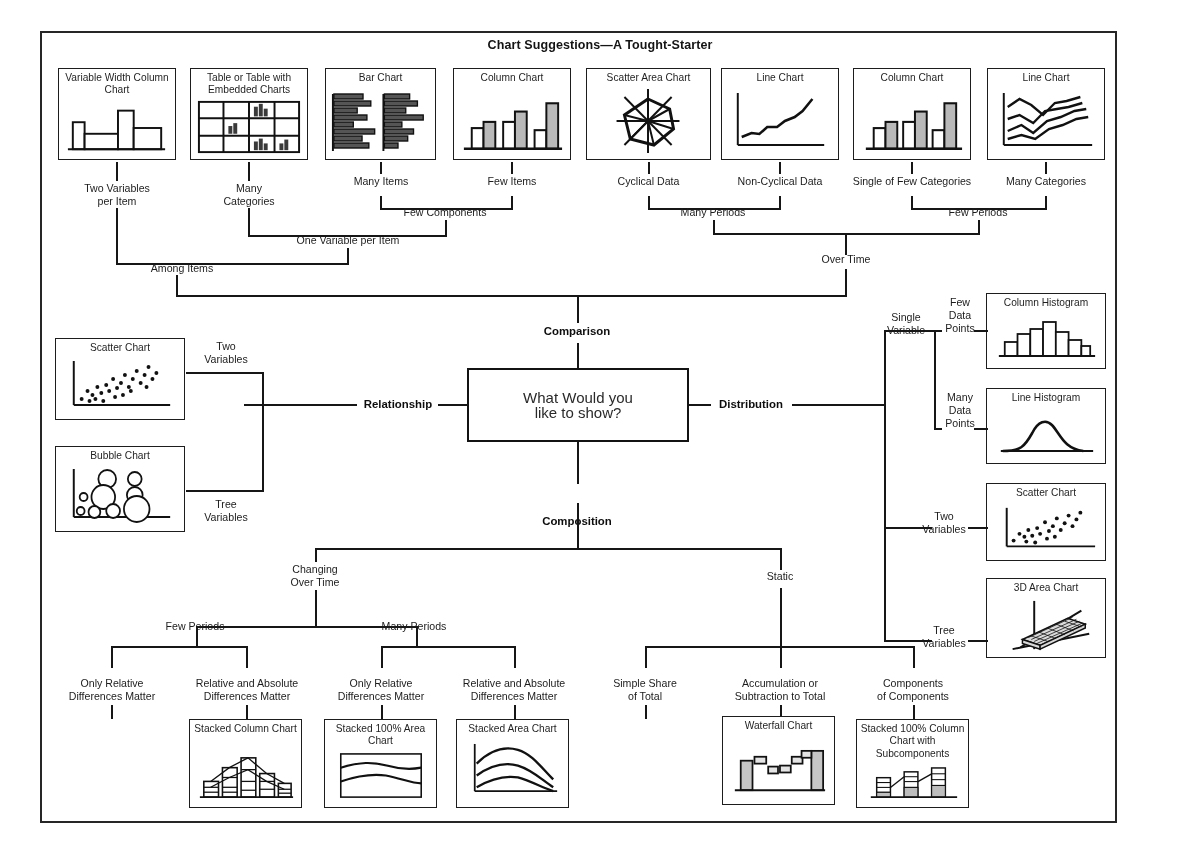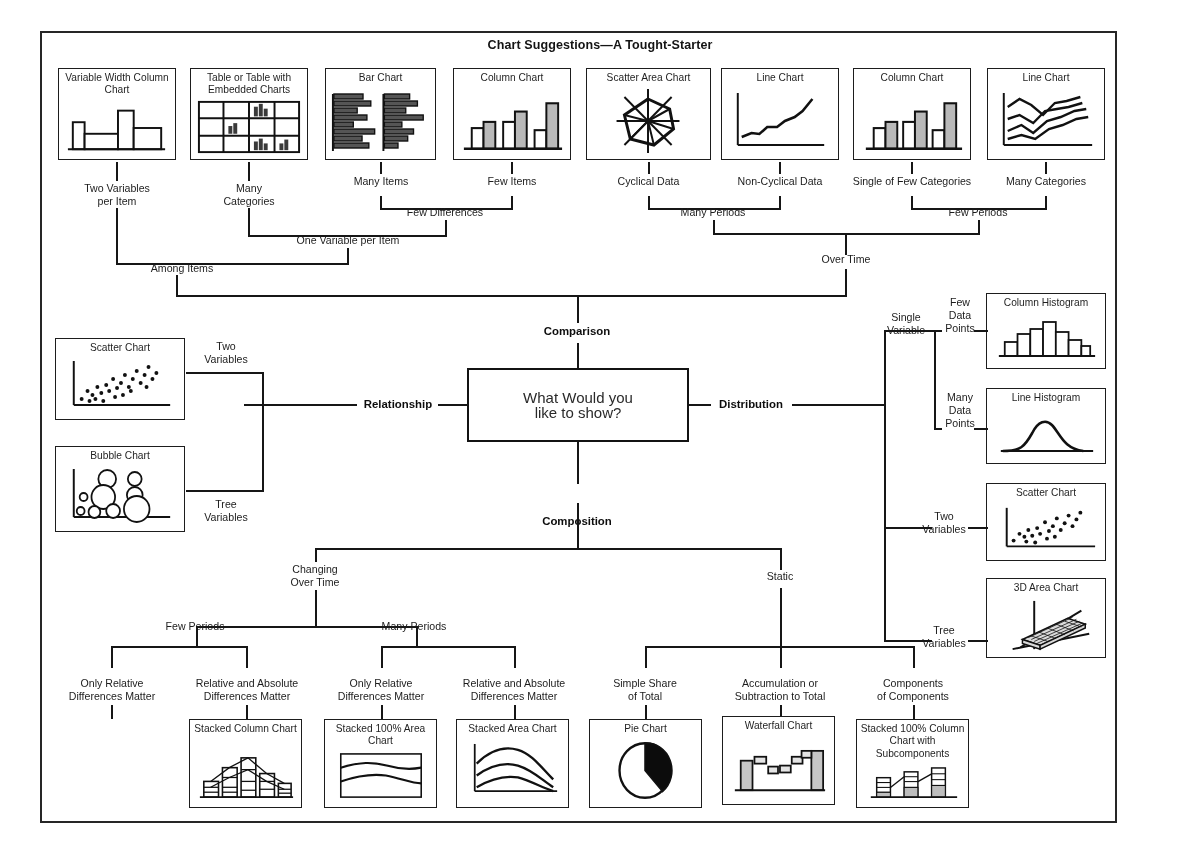--- a/index.html
+++ b/index.html
@@ -217,21 +217,21 @@
   <div class="ln vl" style="left:380px;top:162px;height:12px;"></div>
   <div class="ln vl" style="left:511px;top:162px;height:12px;"></div>
   <div class="ln vl" style="left:648px;top:162px;height:12px;"></div>
   <div class="ln vl" style="left:779px;top:162px;height:12px;"></div>
   <div class="ln vl" style="left:911px;top:162px;height:12px;"></div>
   <div class="ln vl" style="left:1045px;top:162px;height:12px;"></div>
 
   <div class="ln vl" style="left:380px;top:196px;height:14px;"></div>
   <div class="ln vl" style="left:511px;top:196px;height:14px;"></div>
   <div class="ln hl" style="left:380px;top:208px;width:133px;"></div>
-  <div class="lab" style="left:385px;top:206px;width:120px;">Few Differences</div>
+  <div class="lab" style="left:385px;top:206px;width:120px;">Few Components</div>
   <div class="ln vl" style="left:445px;top:220px;height:17px;"></div>
 
   <div class="ln vl" style="left:248px;top:208px;height:29px;"></div>
   <div class="ln hl" style="left:248px;top:235px;width:199px;"></div>
   <div class="lab" style="left:248px;top:234px;width:200px;">One Variable per Item</div>
   <div class="ln vl" style="left:347px;top:248px;height:17px;"></div>
 
   <div class="ln vl" style="left:116px;top:208px;height:57px;"></div>
   <div class="ln hl" style="left:116px;top:263px;width:233px;"></div>
   <div class="lab" style="left:122px;top:262px;width:120px;">Among Items</div>
@@ -567,29 +567,20 @@
         <line x1="14" y1="50" x2="98" y2="50" stroke="#111" stroke-width="1.8"></line>
         <g fill="none" stroke="#111" stroke-width="2.4">
           <path d="M16,22 C30,8 44,4 58,8 C72,12 82,26 94,38"></path>
           <path d="M16,34 C30,24 44,20 58,24 C72,28 82,38 94,46"></path>
           <path d="M16,46 C30,38 44,34 58,36 C72,40 82,46 94,50"></path>
         </g>
       </svg>
     </div>
   </div>
 
-  <div class="card" style="left:589px;top:719px;width:113px;height:89px;">
-    <div class="cap">Pie Chart</div>
-    <div class="art" style="top:18px;">
-      <svg viewBox="0 0 105 62" preserveAspectRatio="none">
-        <circle cx="52" cy="31" r="26" fill="#fff" stroke="#111" stroke-width="2.4"></circle>
-        <path d="M52,31 L52,5 A26,26 0 0,1 70,51 Z" fill="#0c0c0c" stroke="#111" stroke-width="1.6"></path>
-      </svg>
-    </div>
-  </div>
 
   <div class="card" style="left:722px;top:716px;width:113px;height:89px;text-decoration:underline;">
     <div class="cap">Waterfall Chart</div>
     <div class="art" style="top:26px;">
       <svg viewBox="0 0 105 58" preserveAspectRatio="none">
         <g stroke="#111" stroke-width="1.8" fill="#c6c6c6">
           <rect x="14" y="18" width="12" height="30"></rect>
           <rect x="86" y="8" width="12" height="40"></rect>
         </g>
         <g stroke="#111" stroke-width="1.8" fill="#e4e4e4">

